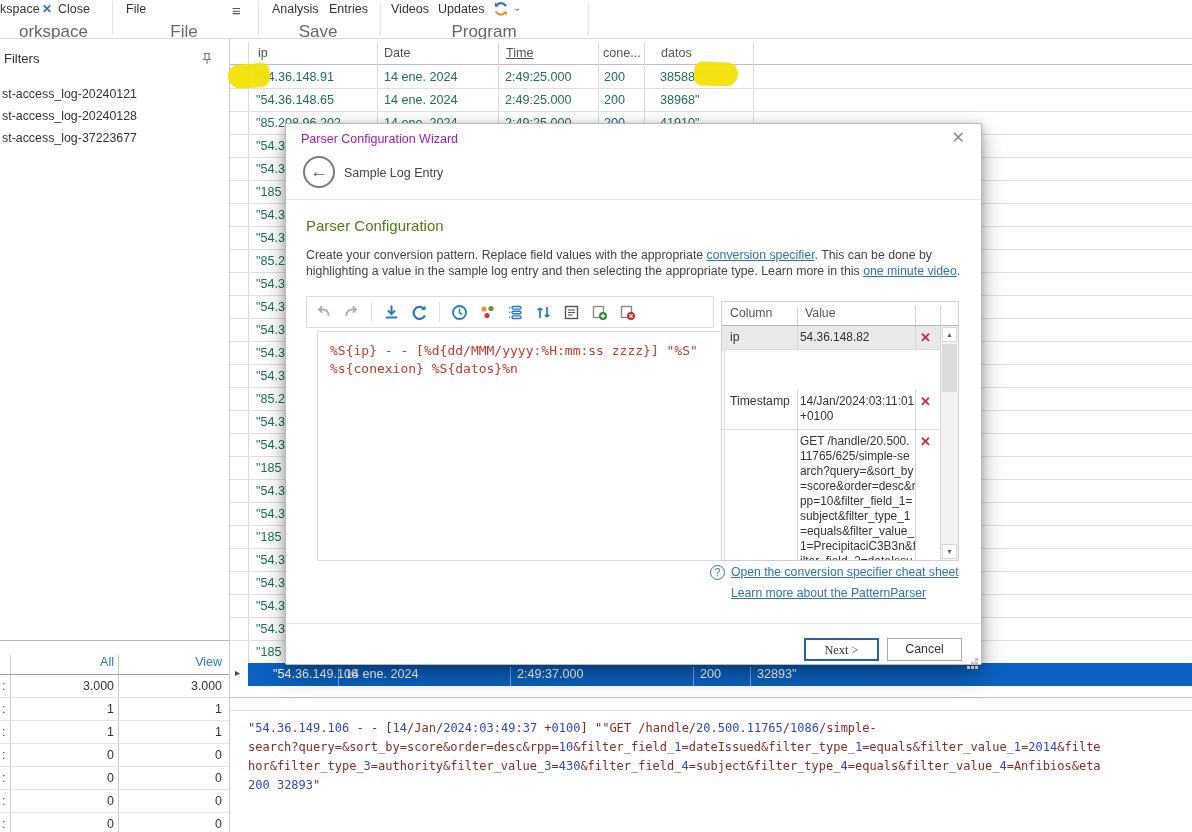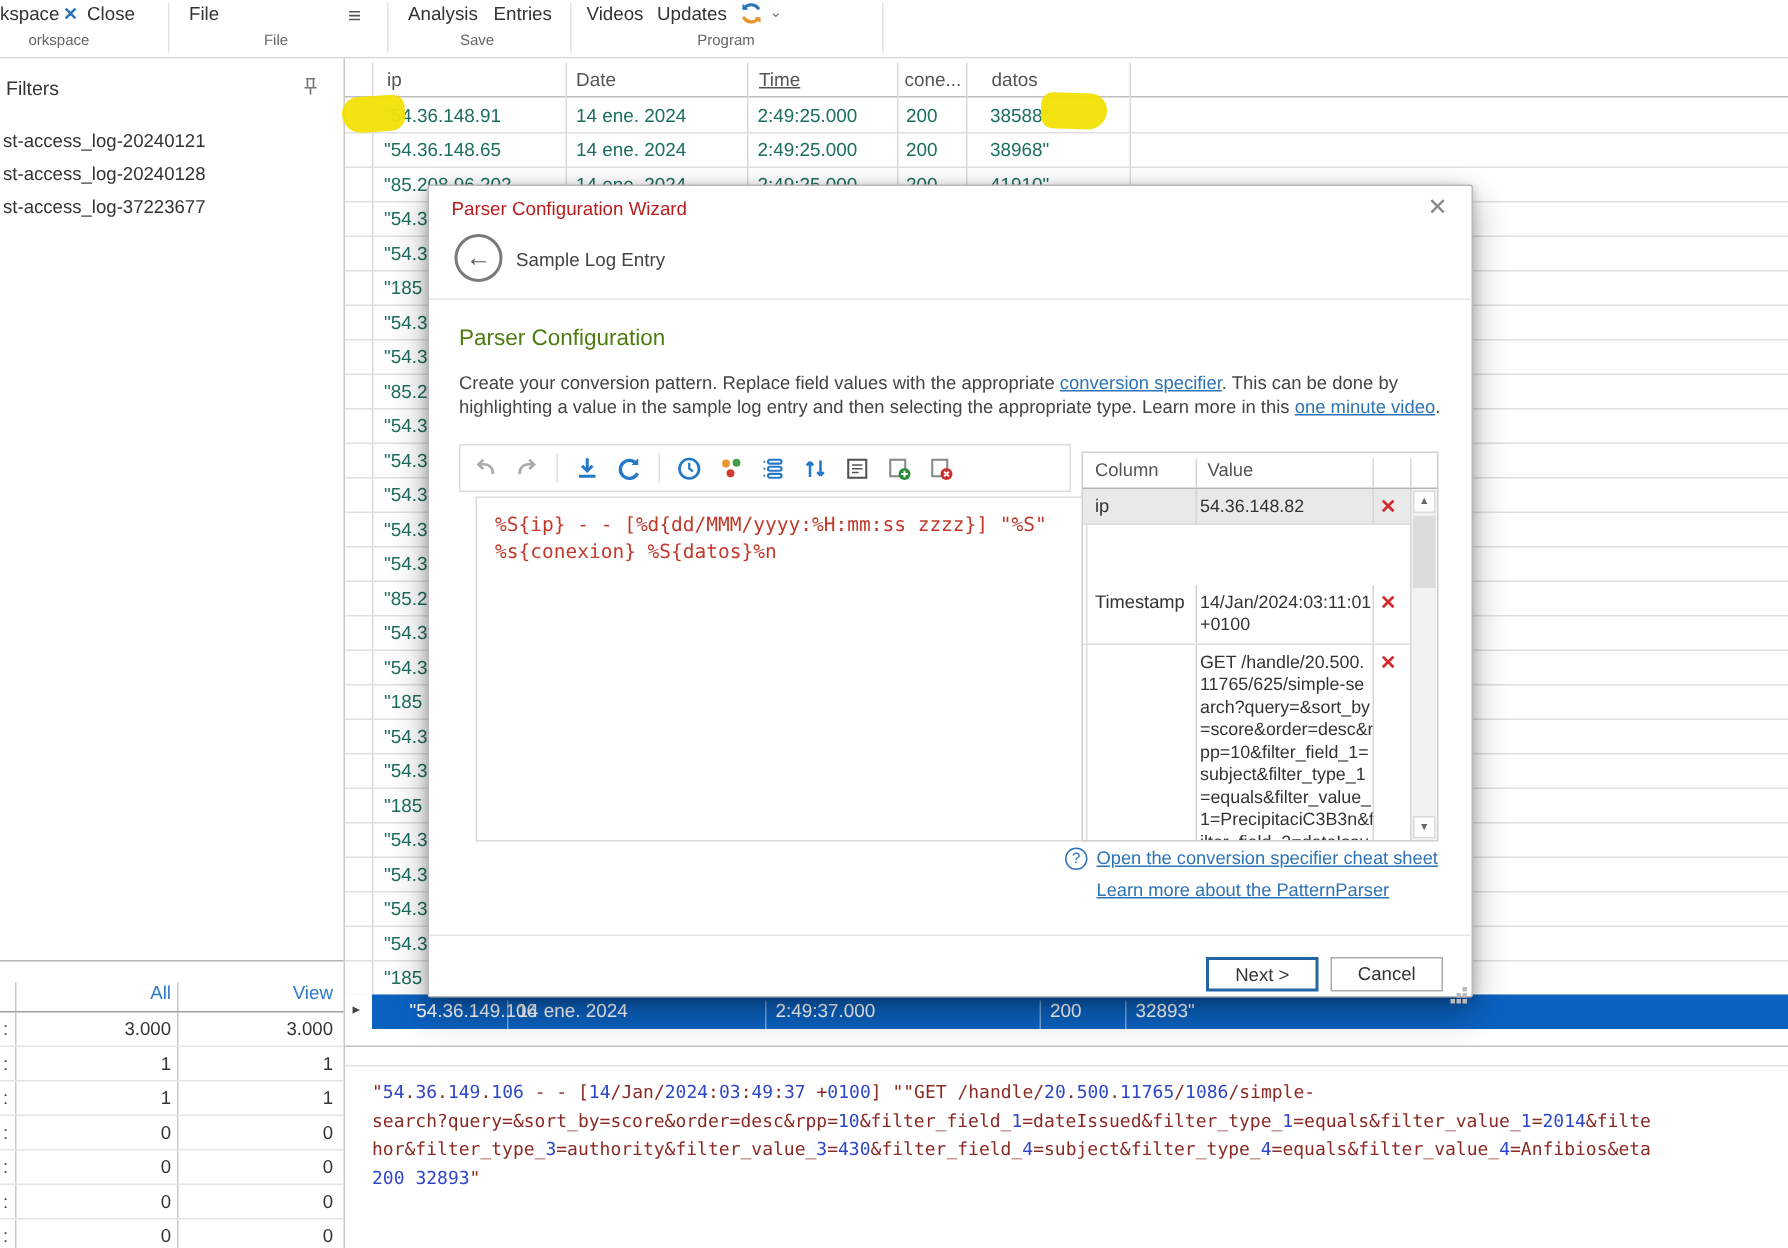--- a/index.html
+++ b/index.html
@@ -3,21 +3,21 @@
 <meta charset="utf-8">
 <style>
   * { margin:0; padding:0; box-sizing:border-box; }
   html,body { width:1192px; height:832px; overflow:hidden; background:#fff;
     font-family:"Liberation Sans", sans-serif; color:#333; }
 
   
   #ribbon { position:absolute; left:0; top:0; width:1192px; height:39px; background:#fff;
     border-bottom:1px solid #d7d7d7; }
   .rb-item { position:absolute; top:2px; font-size:12.5px; color:#333; white-space:nowrap; cursor:default; }
-  .rb-group { position:absolute; top:22px; font-size:10px; color:#666; transform:translateX(-50%); white-space:nowrap;text-align:center; }
+  .rb-group { position:absolute; top:22px; font-size:17px; color:#666; transform:translateX(-50%); white-space:nowrap;text-align:center; }
   .rb-sep { position:absolute; top:2px; height:33px; width:1px; background:#e2e2e2; }
   .close-x { color:#2E74B5; font-weight:bold; font-size:12px; }
 
   
   #sidebar { position:absolute; left:0; top:39px; width:230px; height:793px; background:#fff;
     border-right:1px solid #c8c8c8; }
   #filters-title { position:absolute; left:4px; top:12px; font-size:13px; color:#333; }
   #pin { position:absolute; right:16px; top:12px; }
   .file-list { position:absolute; left:0; top:44px; width:229px; }
   .file-item { height:22px; line-height:22px; font-size:12.4px; color:#333; padding-left:2px; white-space:nowrap; }
@@ -67,21 +67,21 @@
 
   
   .hl { position:absolute; background:#F2E106; z-index:5; opacity:.95; }
   #hl1 { left:228px; top:64px; width:42px; height:24px; border-radius:14px 10px 12px 16px; transform:rotate(-4deg); }
   #hl2 { left:694px; top:62px; width:44px; height:24px; border-radius:10px 14px 16px 10px; transform:rotate(2deg); }
 
   
   #dialog { position:absolute; left:285px; top:123px; width:697px; height:542px; background:#fff;
     border:1px solid #b9b9b9; border-radius:2px; z-index:10;
     box-shadow:0 10px 24px rgba(0,0,0,.32), 0 2px 8px rgba(0,0,0,.22); }
-  #dlg-title { position:absolute; left:15px; top:8px; font-size:12.5px; color:#b91c1c; }
+  #dlg-title { position:absolute; left:15px; top:8px; font-size:12.5px; color:#a21caf; }
   #dlg-close { position:absolute; right:16px; top:4px; font-size:16px; color:#8a8a8a; cursor:default; }
   #back-btn { position:absolute; left:17px; top:32px; width:32px; height:32px; border:2px solid #7a7a7a;
     border-radius:50%; text-align:center; line-height:28px; font-size:17px; color:#5a5a5a; }
   #back-label { position:absolute; left:58px; top:42px; font-size:12.5px; color:#444; }
   #dlg-hsep { position:absolute; left:0; top:75px; width:695px; height:1px; background:#e6e6e6; }
   #dlg-heading { position:absolute; left:20px; top:93px; font-size:15px; color:#4d7c0f; }
   #dlg-desc { position:absolute; left:20px; top:123px; width:662px; font-size:12.3px; color:#444; line-height:16px; }
   .dlink { color:#2E74B5; text-decoration:underline; }
 
   #ptoolbar { position:absolute; left:20px; top:172px; width:408px; height:32px; border:1px solid #dcdcdc;
@@ -113,21 +113,21 @@
   #sc-up { top:1px; } #sc-down { bottom:1px; }
   #sc-thumb { position:absolute; left:1px; top:18px; width:15px; height:48px; background:#dcdcdc; }
 
   #help-q { position:absolute; left:424px; top:441px; width:15px; height:15px; border:1px solid #2E74B5;
     border-radius:50%; color:#2E74B5; font-size:10px; text-align:center; line-height:13px; }
   #help1 { position:absolute; left:445px; top:441px; font-size:12.2px; }
   #help2 { position:absolute; left:445px; top:462px; font-size:12.2px; }
   #dlg-fsep { position:absolute; left:0; top:499px; width:695px; height:1px; background:#e6e6e6; }
   .dbtn { position:absolute; top:514px; width:75px; height:23px; background:#fff; font-size:12.4px;
     text-align:center; line-height:20px; color:#333; }
-  #btn-next { left:518px; border:2px solid #2464A4; }
+  #btn-next { left:518px; border:2px solid #2464A4;font-family:Liberation Serif, serif; }
   #btn-cancel { left:601px; border:1px solid #ababab; }
   #grip { position:absolute; right:3px; bottom:3px; width:3px; height:3px; background:#bbb;
     box-shadow:-4px 4px 0 #bbb, 0 4px 0 #bbb, -8px 8px 0 #bbb, -4px 8px 0 #bbb, 0 8px 0 #bbb; }
 </style>
 </head>
 <body>
 
 <div id="ribbon">
   <span class="rb-item" style="left:0;">kspace</span>
   <span class="rb-item close-x" style="left:42px;">✕</span>

